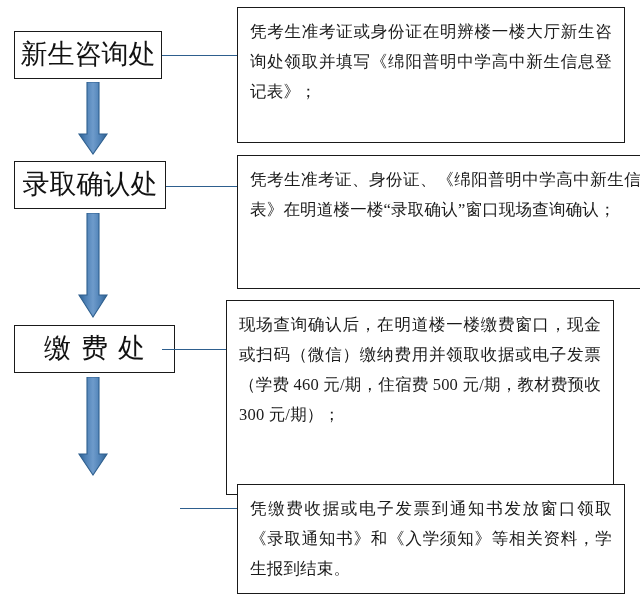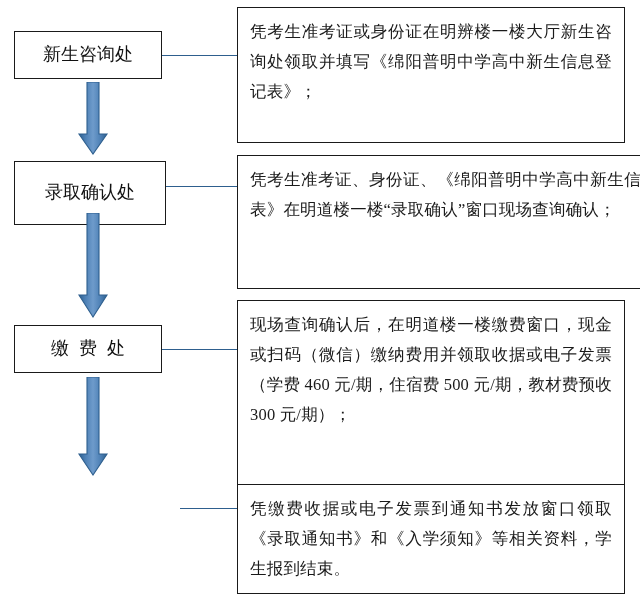--- a/index.html
+++ b/index.html
@@ -30,33 +30,33 @@
     box-sizing: border-box;
     border: 1.4px solid #1a1a1a;
     background: #ffffff;
     display: flex;
     align-items: center;
     justify-content: center;
     text-align: center;
   }
   .stage-label {
     font-family: "Liberation Serif", "DejaVu Serif", serif;
-    font-size: 18px;
+    font-size: 27px;
     line-height: 1.1;
     color: #111111;
     white-space: nowrap;
   }
   .stage-label.spaced {
     letter-spacing: 10px;
     text-indent: 10px;
   }
 
   #stage-box-0 { left: 14px;  top: 31px;  width: 148px; height: 48px; }
-  #stage-box-1 { left: 14px;  top: 161px; width: 152px; height: 64px; }
-  #stage-box-2 { left: 14px;  top: 325px; width: 148px; height: 48px; }
+  #stage-box-1 { left: 14px;  top: 161px; width: 152px; height: 48px; }
+  #stage-box-2 { left: 14px;  top: 325px; width: 161px; height: 48px; }
   #stage-box-3 { left: 14px;  top: 483px; width: 166px; height: 46px; }
 
   
   .desc-box {
     position: absolute;
     box-sizing: border-box;
     border: 1.3px solid #1a1a1a;
     background: #ffffff;
     padding: 9px 12px 20px 12px;
   }
@@ -65,21 +65,21 @@
     font-size: 16.5px;
     line-height: 30px;
     color: #1a1a1a;
     text-align: justify;
     text-justify: inter-ideograph;
     letter-spacing: 0.2px;
   }
 
   #desc-box-0 { left: 237px; top: 7px;   width: 388px; height: 136px; }
   #desc-box-1 { left: 237px; top: 155px; width: 468px; height: 134px; }
-  #desc-box-2 { left: 237px; top: 300px; width: 388px; height: 195px; }
+  #desc-box-2 { left: 226px; top: 300px; width: 388px; height: 195px; }
   #desc-box-3 { left: 237px; top: 484px; width: 388px; height: 110px; }
 
   
   .connector {
     position: absolute;
     height: 0;
     border-top: 1.6px solid #2E5F8E;
   }
   #connector-0 { left: 162px; top: 55px;  width: 76px; }
   #connector-1 { left: 166px; top: 186px; width: 72px; }

